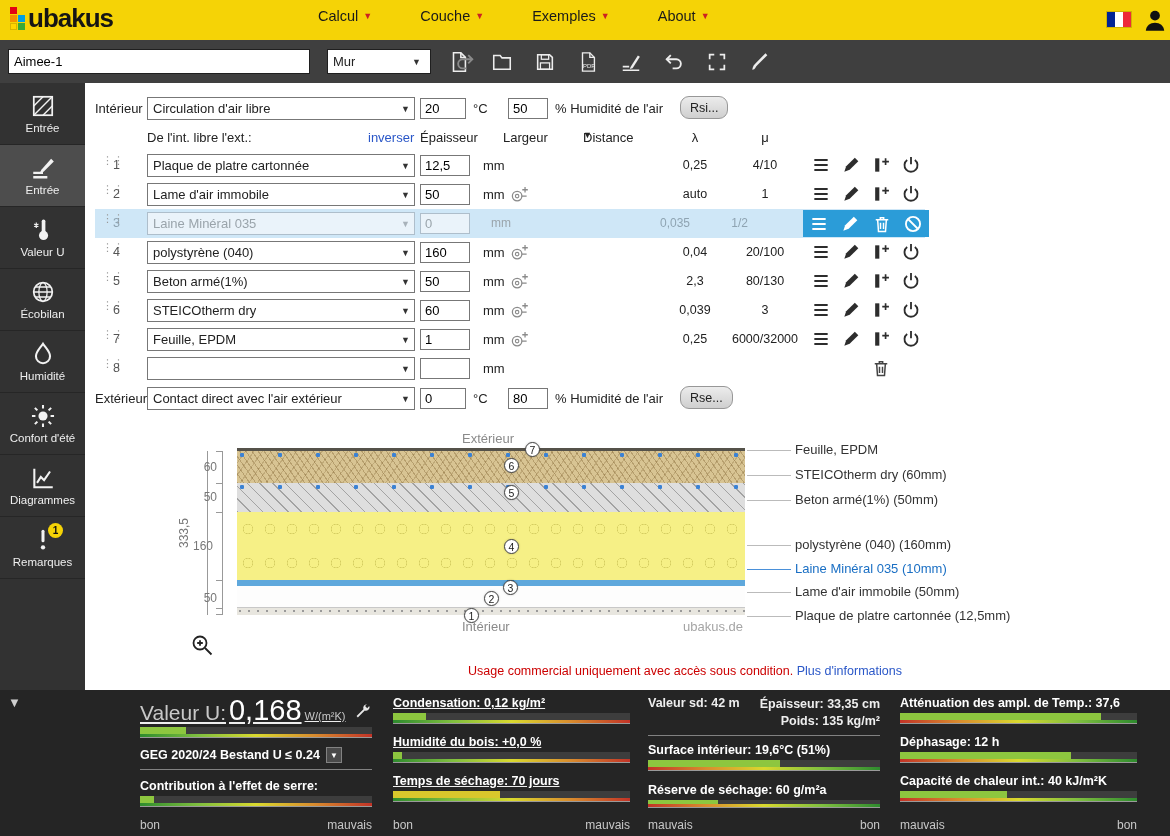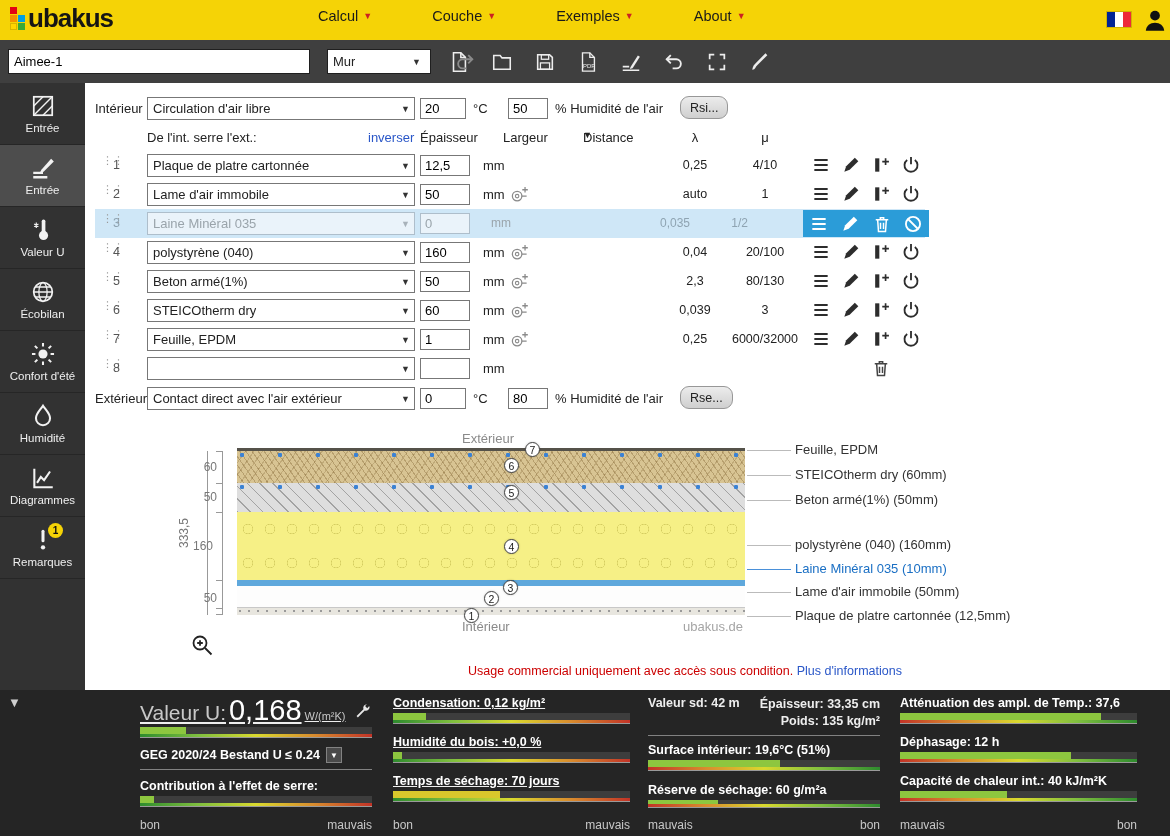--- a/index.html
+++ b/index.html
@@ -6,21 +6,21 @@
   html,body { background:#888; }
   body { font-family:"Liberation Sans", sans-serif; }
   .page { position:relative; width:1170px; height:836px; background:#fef9c3; overflow:hidden; font-size:13px; color:#222; }
 
   
   .topbar { position:absolute; left:0; top:0; width:1170px; height:40px; background:#f5d306; }
   .logo { position:absolute; left:10px; top:3px; display:flex; align-items:center; cursor:pointer; }
   .logo-mosaic { position:relative; width:16px; height:28px; margin-right:2px; }
   .logo-mosaic span { position:absolute; width:7px; height:7px; }
   .logo-text { font-size:26px; font-weight:bold; color:#151515; letter-spacing:-1px; }
-  .menus { position:absolute; left:318px; top:0; height:31px; display:flex; gap:60px; align-items:center;text-align:center; }
+  .menus { position:absolute; left:318px; top:0; height:31px; display:flex; gap:48px; align-items:center;text-align:center; }
   .menu { display:flex; align-items:center; gap:5px; cursor:pointer; color:#1a1a1a; font-size:14.5px; }
   .menu .caret { color:#cc2222; font-size:9px; }
   .flag { position:absolute; left:1106px; top:11px; width:26px; height:17px; display:flex; border:1px solid #d0b400; cursor:pointer; }
   .flag span { flex:1; }
   .user-ic { position:absolute; left:1142px; top:7px; cursor:pointer; }
 
   
   .toolbar { position:absolute; left:0; top:40px; width:1170px; height:43px; background:#3f3f3f; display:flex; align-items:center; }
   .proj-input { position:absolute; left:8px; top:9px; width:302px; height:25px; border:1px solid #1f1f1f; background:#fff; font-size:13px; padding:0 5px; font-family:inherit; }
   .type-select { position:absolute; left:327px; top:9px; width:104px; height:25px; background:#fff; border:1px solid #1f1f1f; display:flex; align-items:center; justify-content:space-between; padding:0 5px; cursor:pointer; }
@@ -337,29 +337,29 @@
       <span class="side-label">Valeur U</span>
     </div>
     <div class="side-item">
       <svg>
           <use href="#s-globe"></use>
         </svg>
       <span class="side-label">Écobilan</span>
     </div>
     <div class="side-item">
       <svg>
+          <use href="#s-drop"></use>
+        </svg>
+      <span class="side-label">Humidité</span>
+    </div>
+    <div class="side-item">
+      <svg>
           <use href="#s-sun"></use>
         </svg>
       <span class="side-label">Confort d'été</span>
-    </div>
-    <div class="side-item">
-      <svg>
-          <use href="#s-drop"></use>
-        </svg>
-      <span class="side-label">Humidité</span>
     </div>
     <div class="side-item">
       <svg>
           <use href="#s-chart"></use>
         </svg>
       <span class="side-label">Diagrammes</span>
     </div>
     <div class="side-item">
       <svg>
           <use href="#s-exclaim"></use>
@@ -378,21 +378,21 @@
         <span class="sel-arrow">▼</span>
       </div>
       <input class="tinput" style="left: 325px; top: 4px; width: 46px;" value="20">
       <span class="unit" style="left:378px;top:7px">°C</span>
       <input class="tinput" style="left: 413px; top: 4px; width: 40px;" value="50">
       <span class="unit" style="left:460px;top:7px">% Humidité de l'air</span>
       <button class="btn3d" style="left:585px;top:2px">Rsi...</button>
     </div>
 
     <div class="hdr">
-      <span style="left:52px">De l'int. serre l'ext.:</span>
+      <span style="left:52px">De l'int. libre l'ext.:</span>
       <span style="left:273px" class="link">inverser</span>
       <span style="left:325px">Épaisseur</span>
       <span style="left:408px">Largeur</span>
       <span style="left:488px">
           <span>Distance</span> 
           <span style="font-size:9px">▼</span>
         </span>
       <span style="left:565px;width:70px;text-align:center">λ</span>
       <span style="left:625px;width:90px;text-align:center">μ</span>
     </div>

